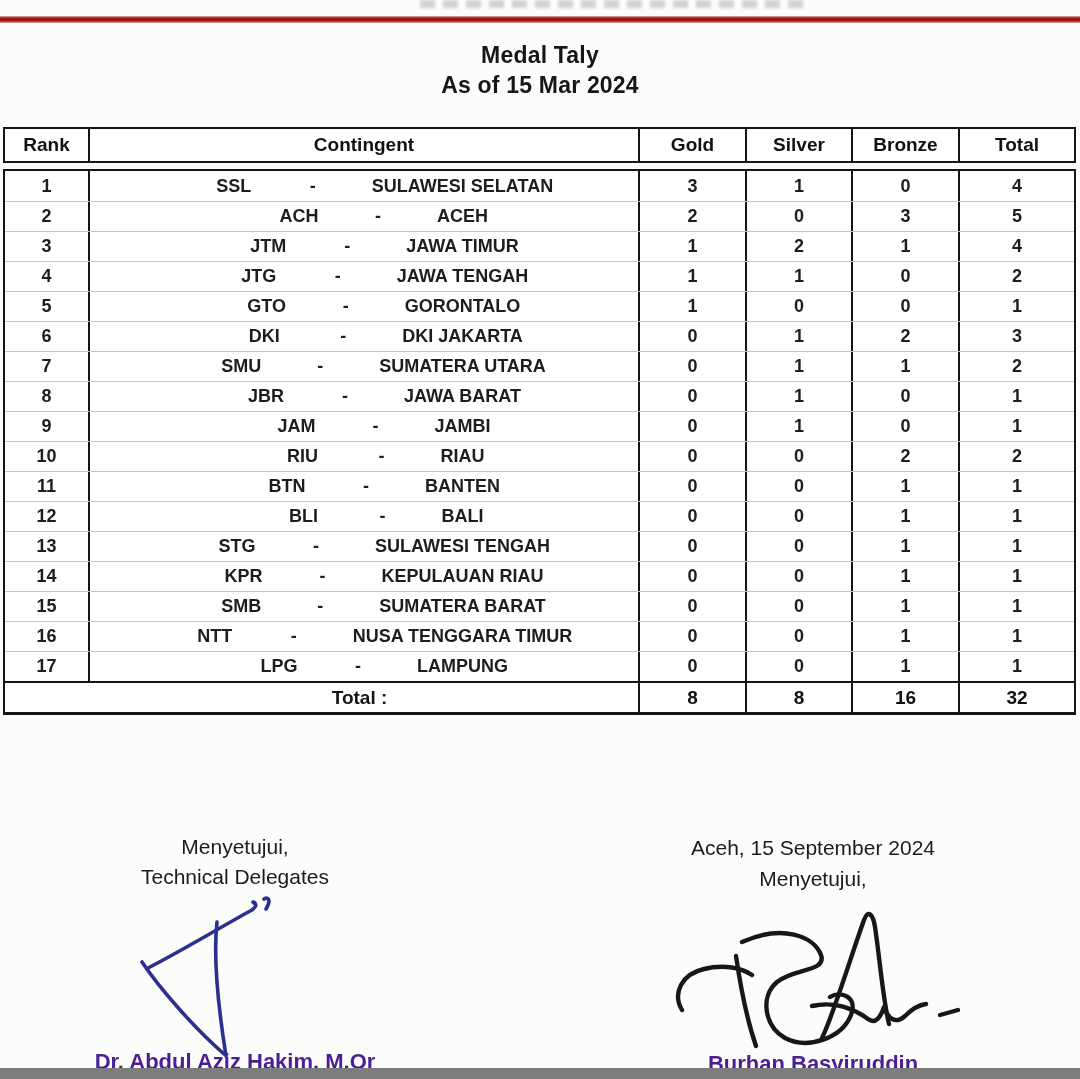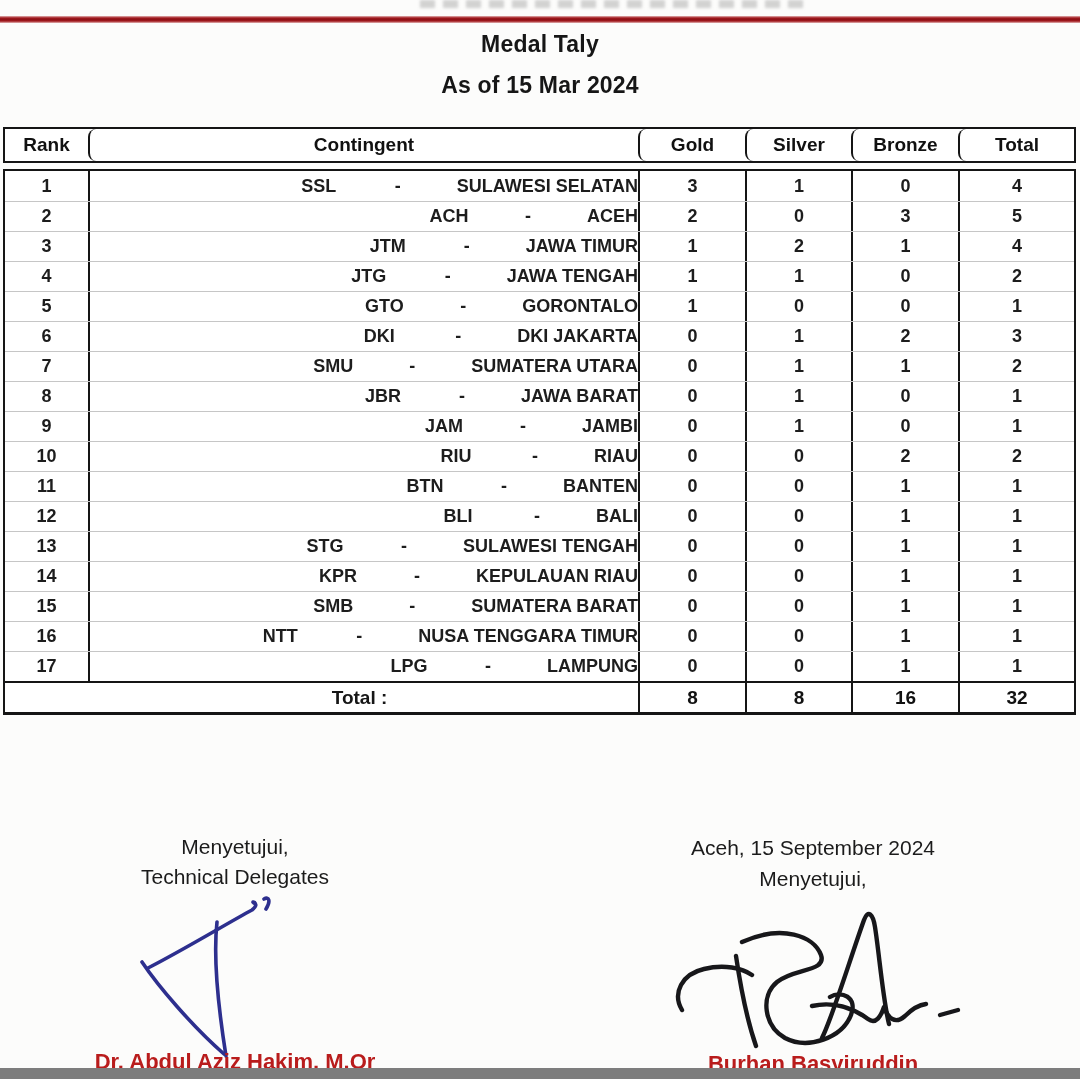--- a/index.html
+++ b/index.html
@@ -14,65 +14,65 @@
   .top-remnant {
     position:absolute; left:420px; top:0; width:390px; height:8px;
     background:repeating-linear-gradient(90deg, rgba(140,140,140,.38) 0 15px, rgba(255,255,255,0) 15px 23px);
     filter:blur(1.6px);
   }
   .red-rule {
     position:absolute; left:0; top:16px; width:1080px; height:7px;
     background:linear-gradient(to bottom, #e3b6b6 0%, #a2191e 28%, #8e1217 50%, #a2191e 72%, #e3b6b6 100%);
   }
   .doc-title { position:absolute; left:0; width:1080px; text-align:center; font-weight:bold; font-size:23px; letter-spacing:.2px; }
-  .t1 { top:31px; }
+  .t1 { top:42px; }
   .t2 { top:72px; }
 
   
   .tbl-header {
     position:absolute; left:3px; top:127px; width:1073px; height:36px;
     border:2px solid #151515; background:#fff;
     display:grid; grid-template-columns:83px 550px 107px 106px 107px 1fr;
   }
   .tbl-header .hcell {
     display:flex; align-items:center; justify-content:center;
-    font-weight:bold; font-size:19px; color:#111;border-radius:8px;
+    font-weight:bold; font-size:19px; color:#111;
   }
   .tbl-body {
     position:absolute; left:3px; top:169px; width:1073px;
     border:2px solid #151515; border-bottom-width:3px; background:#fff;
   }
   .trow {
     display:grid; grid-template-columns:83px 550px 107px 106px 107px 1fr;
     height:30px;
   }
   .trow + .trow { border-top:1px solid #c6c6c6; }
   .cell {
     display:flex; align-items:center; justify-content:center;
     font-size:18px; font-weight:600; color:#1d1d1d;
   }
   .bl { border-left:2px solid #151515; }
-  .cell.contingent { justify-content:flex-end; }
+  .cell.contingent { justify-content:center; }
   .code-box { width:118px; text-align:center; flex:none; }
   .dash-box { width:40px; text-align:center; flex:none; }
   .name-box { padding-left:39px; white-space:nowrap; }
   .total-row {
     display:grid; grid-template-columns:633px 107px 106px 107px 1fr;
     height:31px; border-top:2.5px solid #151515; background:#fff;
   }
   .total-row .cell { font-weight:bold; font-size:19px; color:#111; }
   .total-label { display:flex; align-items:center; justify-content:center; padding-left:76px; font-weight:bold; font-size:19px; }
 
   
   .sig-block { position:absolute; text-align:center; font-size:21px; color:#1b1b1b; line-height:30px; }
   .sig-left  { left:85px;  top:832px; width:300px; }
   .sig-right { left:663px; top:832px; width:300px; line-height:31px; }
   .sig-svg { position:absolute; }
   .sig-svg path { fill:none; stroke-linecap:round; stroke-linejoin:round; }
-  .sig-name { position:absolute; text-align:center; font-weight:bold; font-size:22px; color:#b91c1c; white-space:nowrap; }
+  .sig-name { position:absolute; text-align:center; font-weight:bold; font-size:22px; color:#4c1d95; white-space:nowrap; }
   .name-left  { left:55px;  top:1049px; width:360px; }
   .name-right { left:633px; top:1051px; width:360px;text-align:center; }
   .bottom-bar {
     position:absolute; left:0; top:1068px; width:1080px; height:11px;
     background:#7d7d7d; z-index:5;
   }
 </style>
 </head>
 <body>
 

